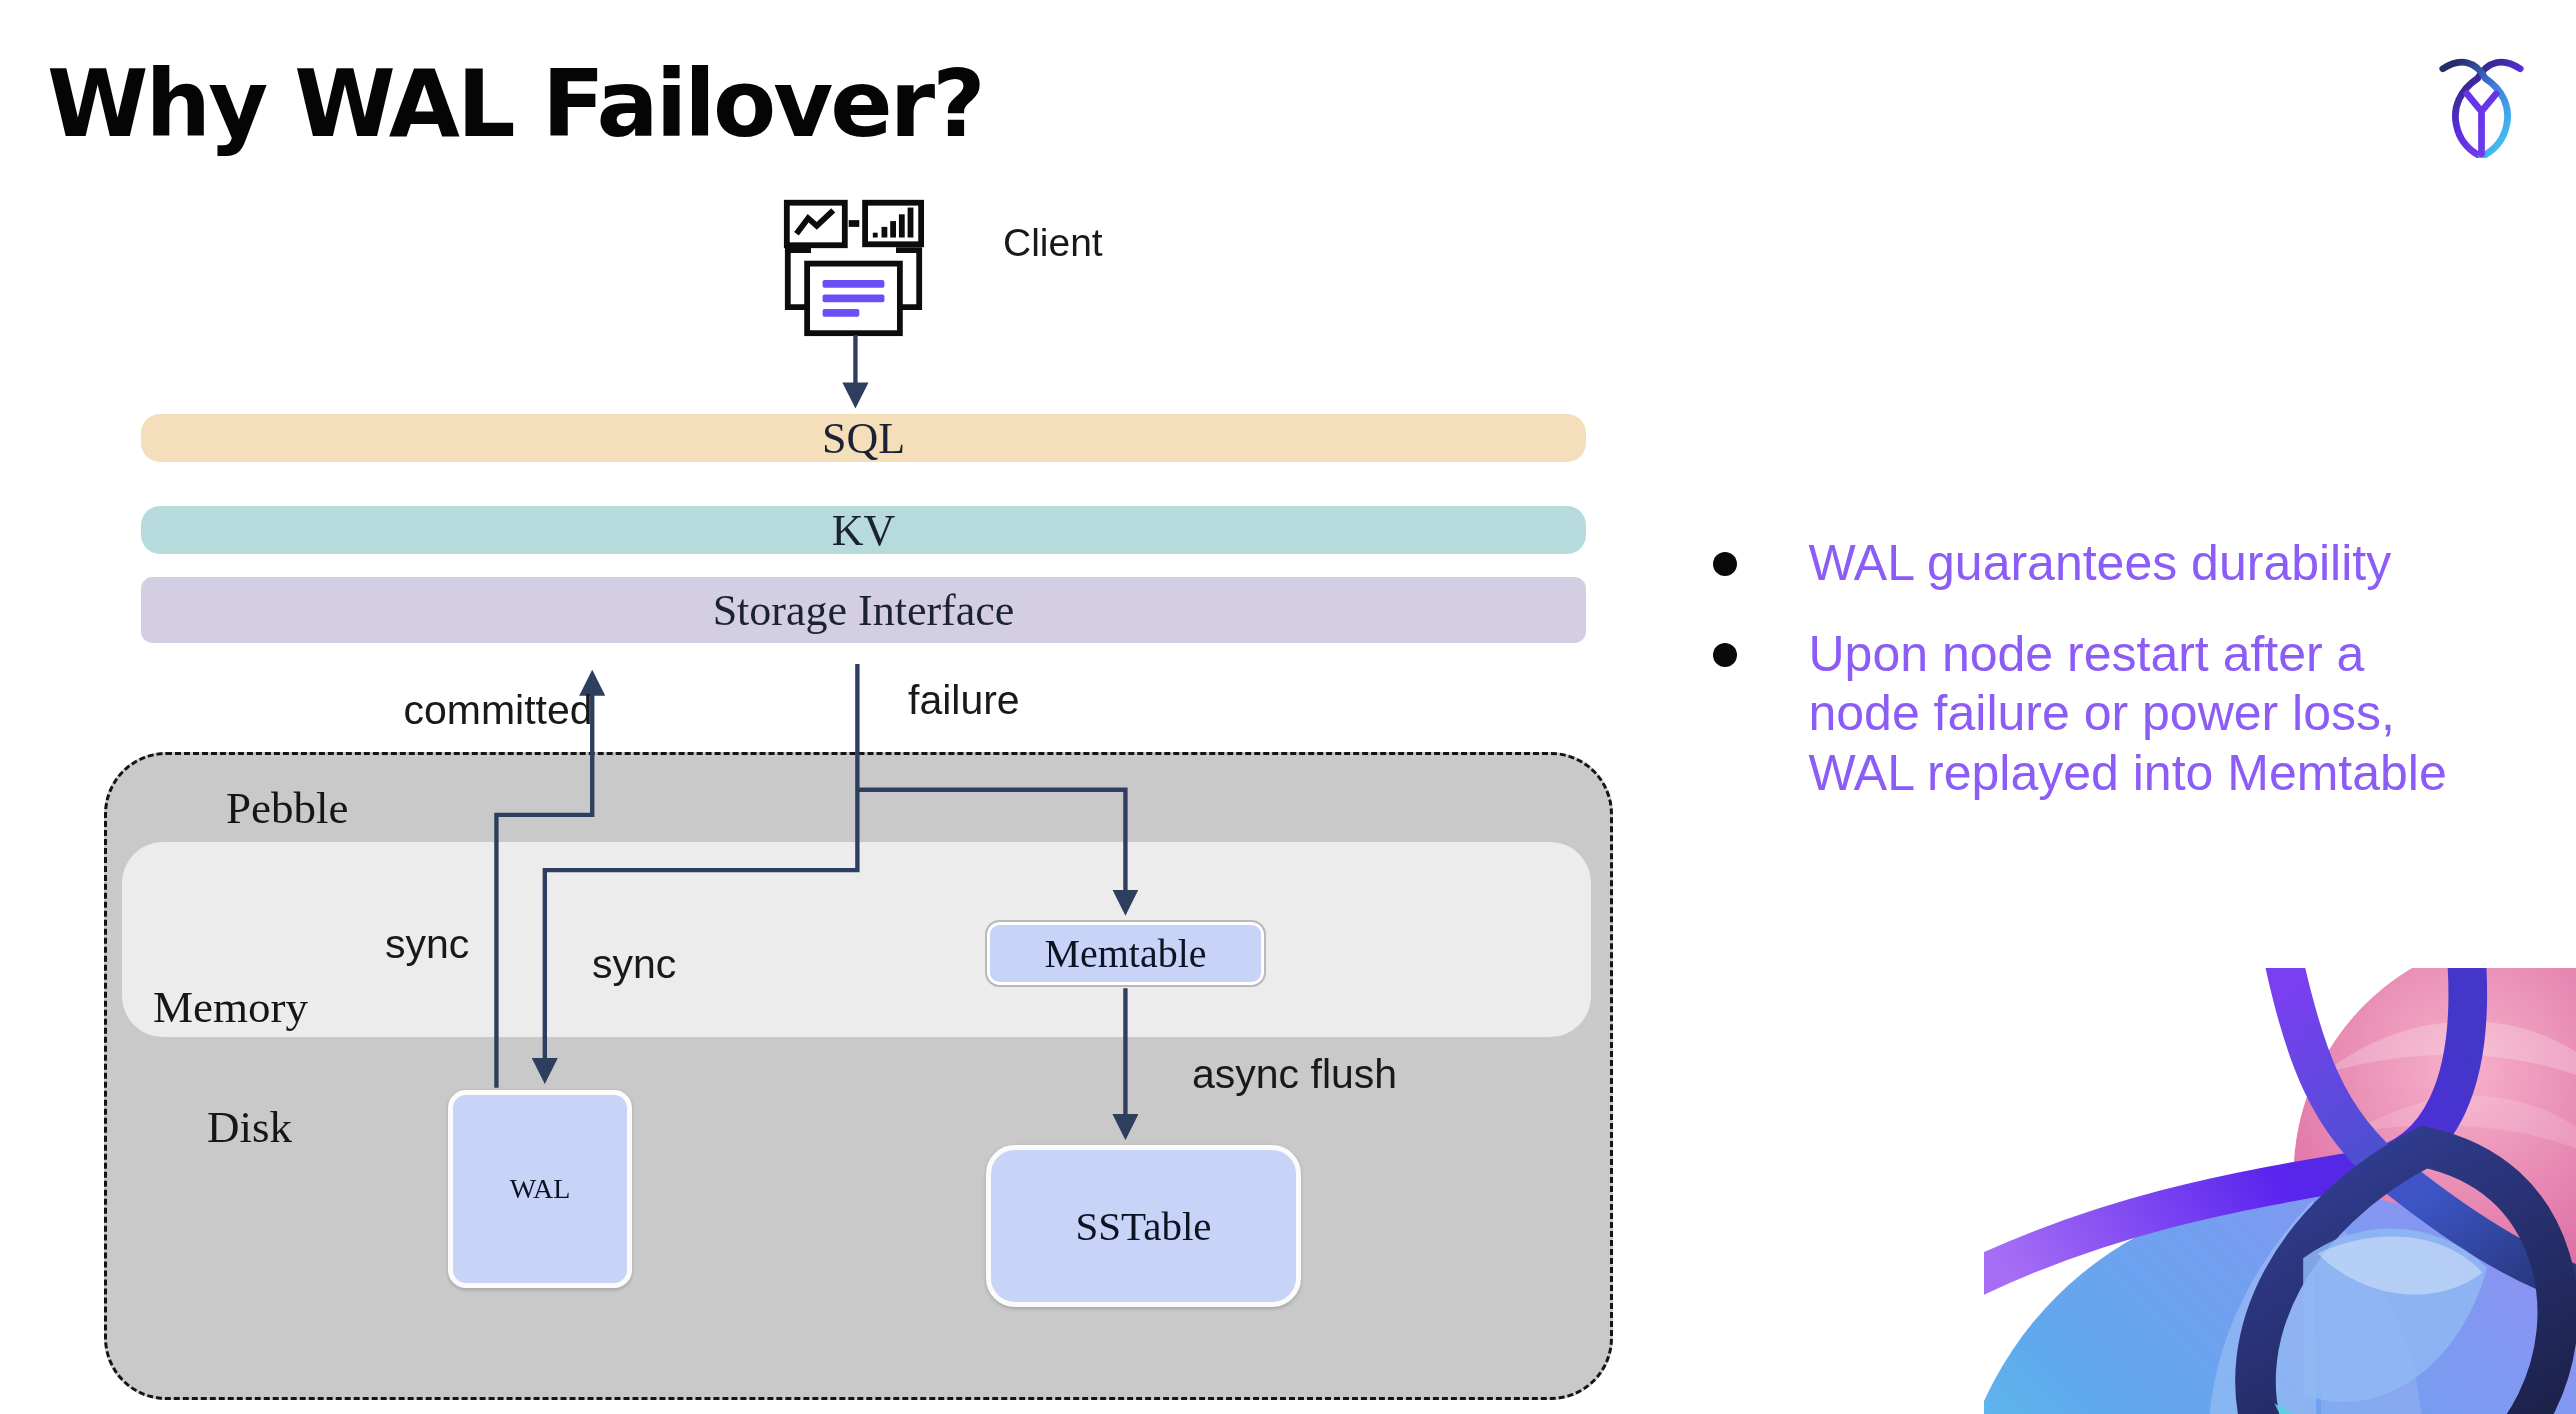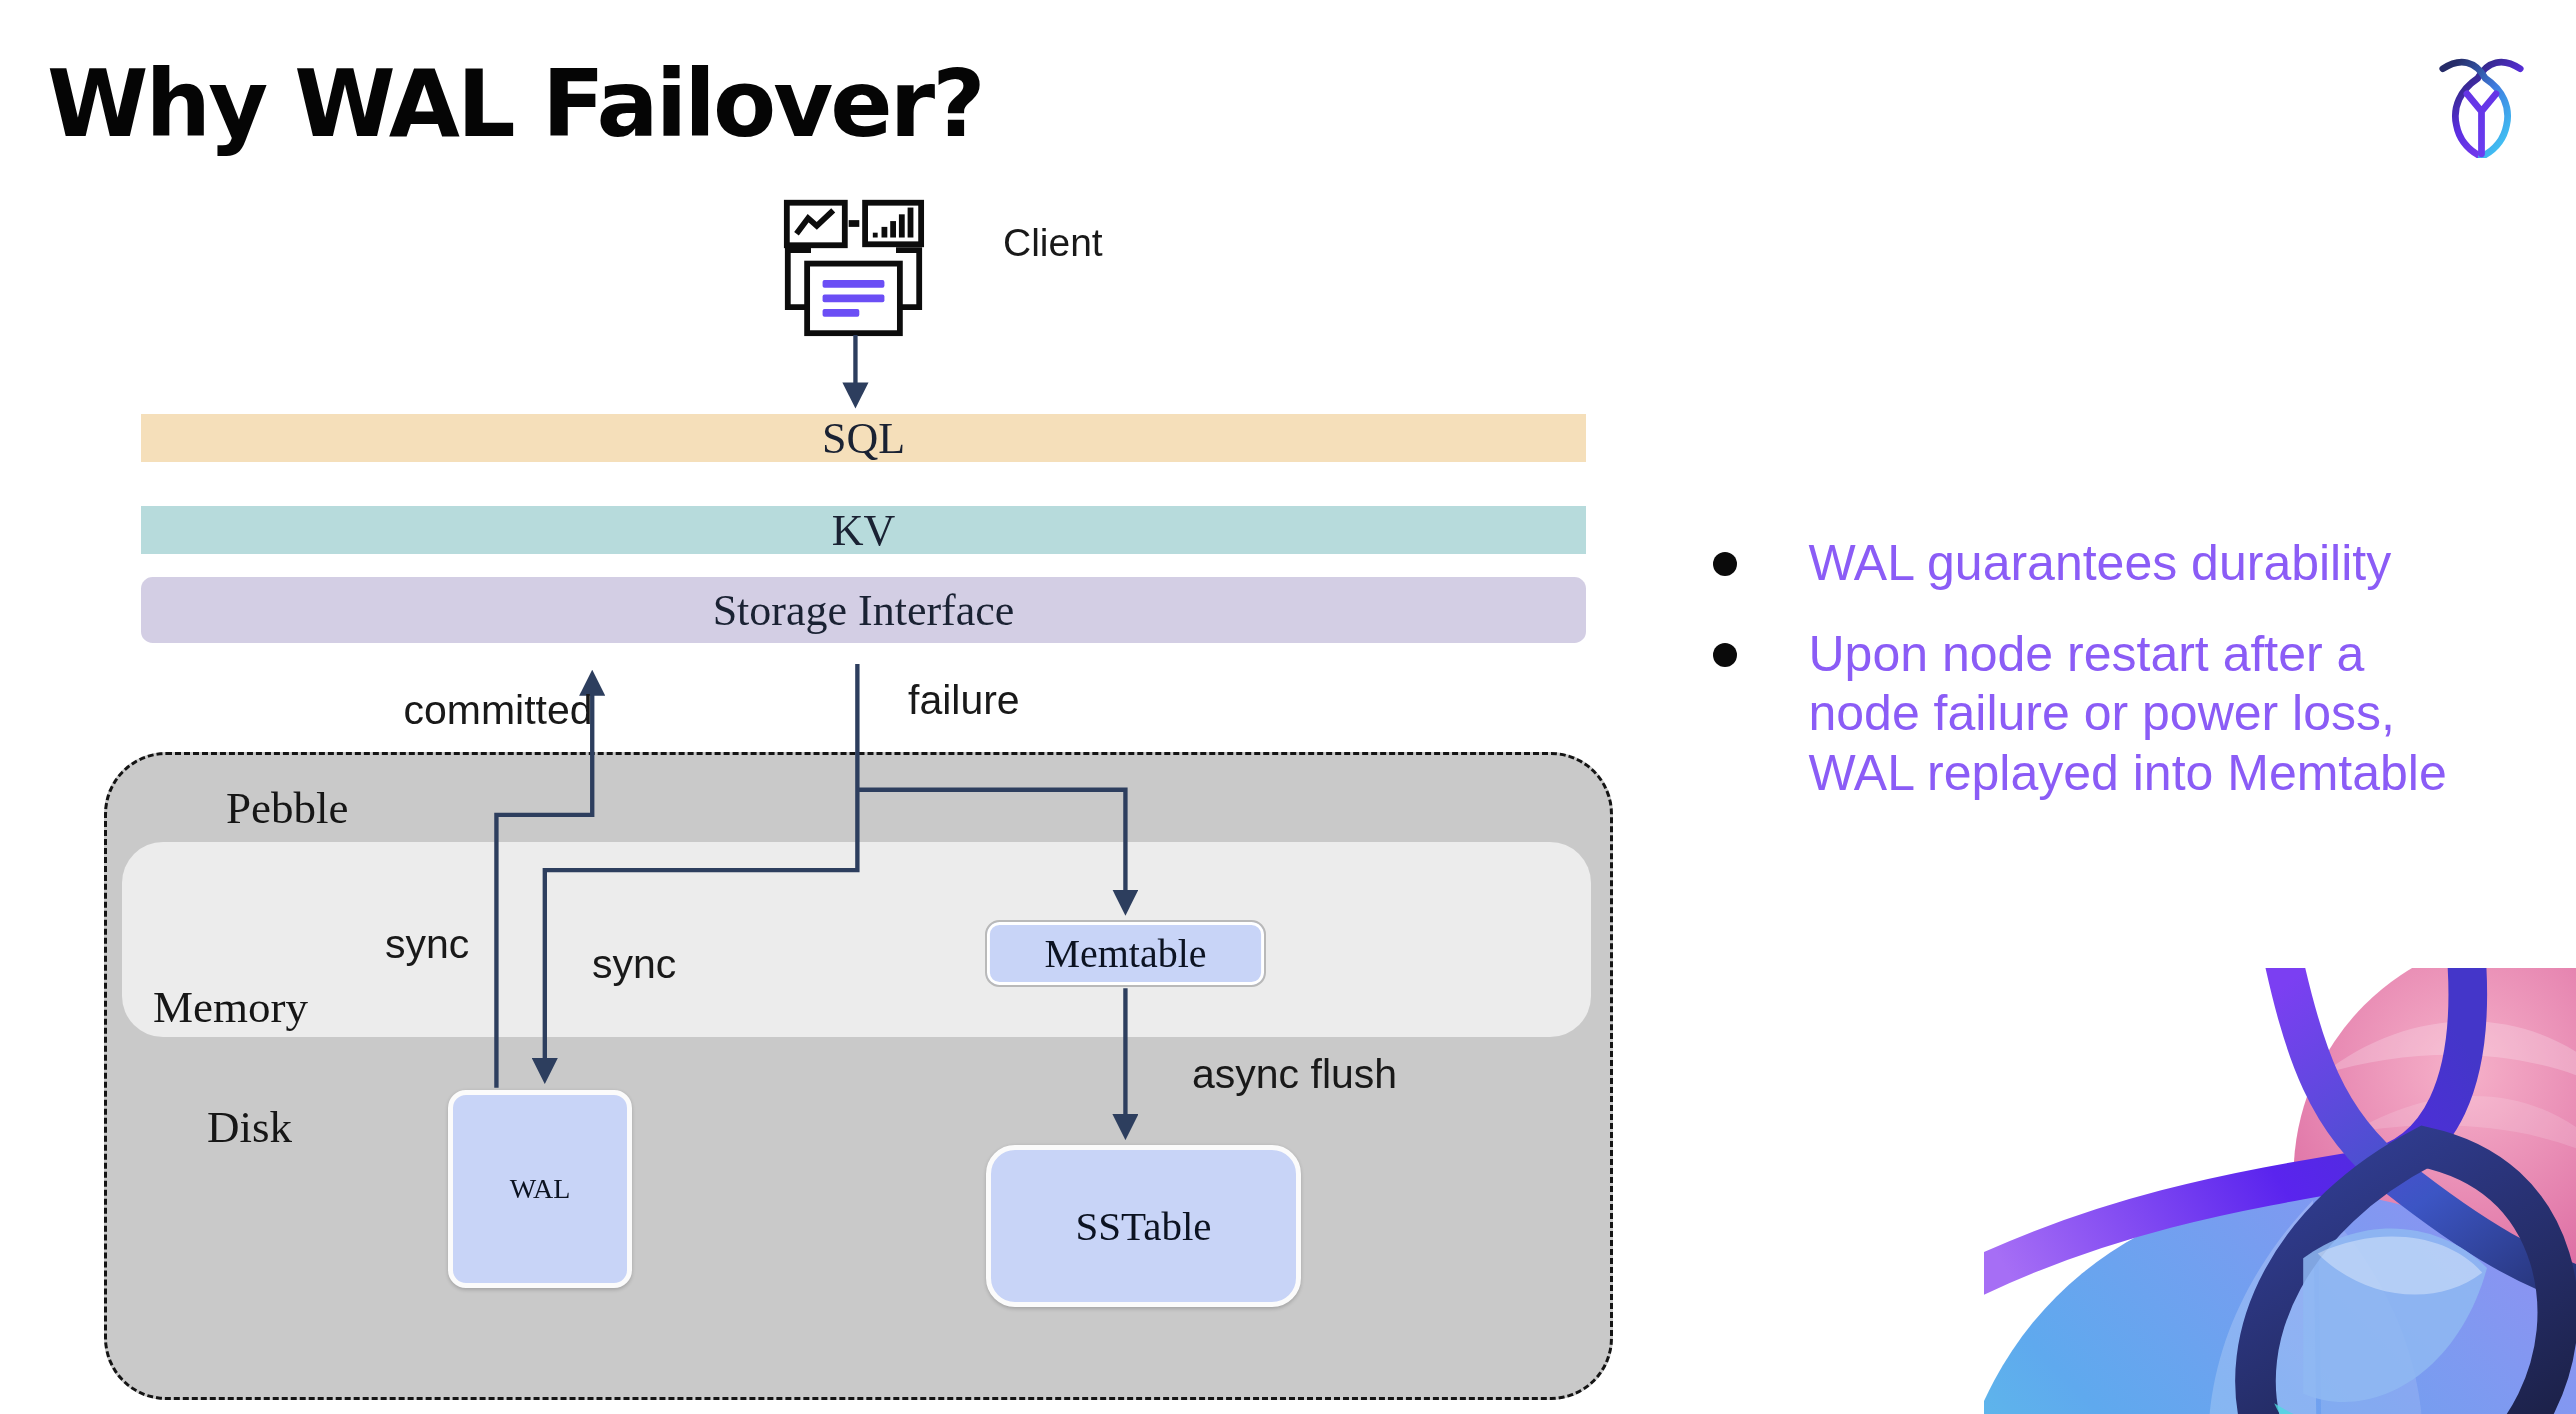--- a/index.html
+++ b/index.html
@@ -13,21 +13,21 @@
   .title{
     left:29px;top:50px;
     font-family:"DejaVu Sans","Liberation Sans",sans-serif;
     font-weight:800;font-size:92px;letter-spacing:-2.9px;color:#050505;line-height:1.2;
     white-space:nowrap;
     margin-left:18px;
   }
 
   
   .layer{
-    left:141px;width:1445px;border-radius:0;
+    left:141px;width:1445px;border-radius:19px;
     display:flex;align-items:center;justify-content:center;
     font-family:"Liberation Serif","DejaVu Serif",serif;
     font-size:44px;color:#1a2233;
   }
   .layer-sql{top:414px;height:48px;background:#f5dfba;}
   .layer-kv{top:506px;height:48px;background:#b7dbdc;}
   .layer-storage{top:577px;height:66px;background:#d3cee4;border-radius:11.6px;}
 
   
   .pebble{

